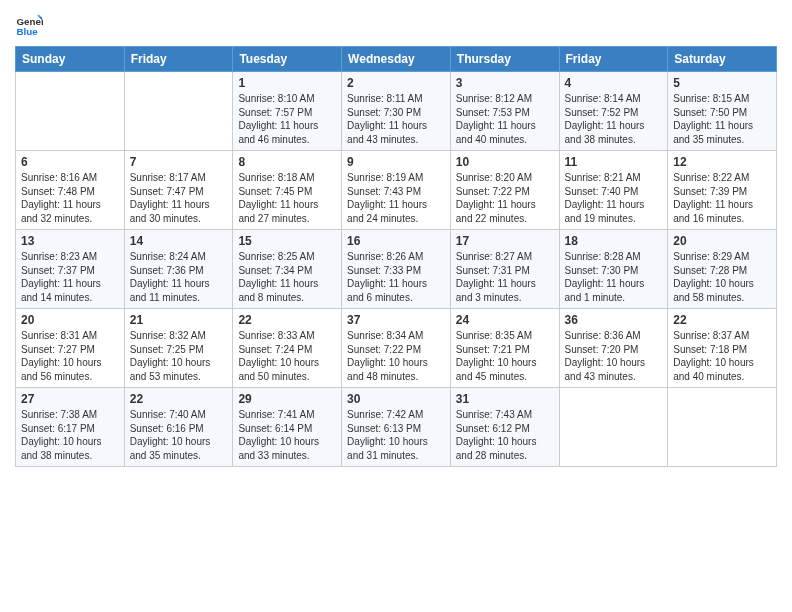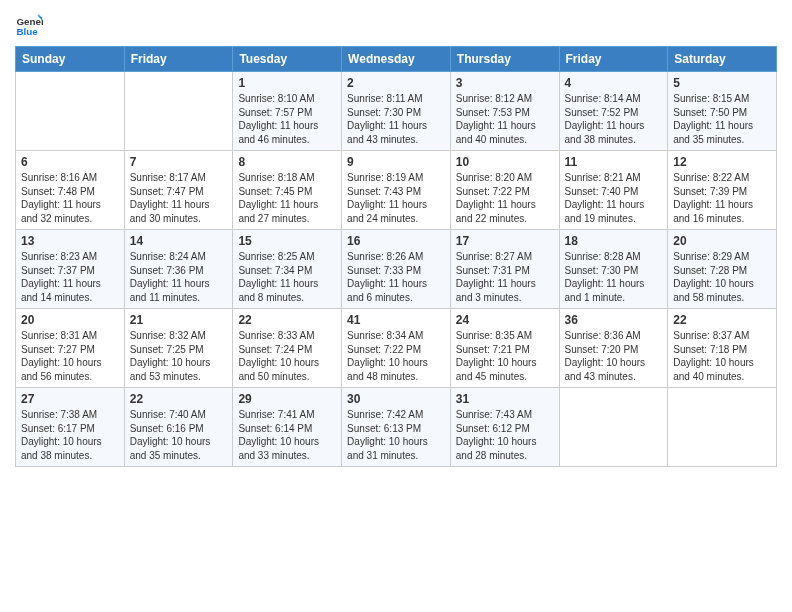--- a/index.html
+++ b/index.html
@@ -260,21 +260,21 @@
 Sunset: 7:25 PM
 Daylight: 10 hours and 53 minutes.</div>
           </td>
           <td>
             <span class="day-num">22</span>
             <div class="day-info">Sunrise: 8:33 AM
 Sunset: 7:24 PM
 Daylight: 10 hours and 50 minutes.</div>
           </td>
           <td>
-            <span class="day-num">41</span>
+            <span class="day-num">37</span>
             <div class="day-info">Sunrise: 8:34 AM
 Sunset: 7:22 PM
 Daylight: 10 hours and 48 minutes.</div>
           </td>
           <td>
             <span class="day-num">24</span>
             <div class="day-info">Sunrise: 8:35 AM
 Sunset: 7:21 PM
 Daylight: 10 hours and 45 minutes.</div>
           </td>

